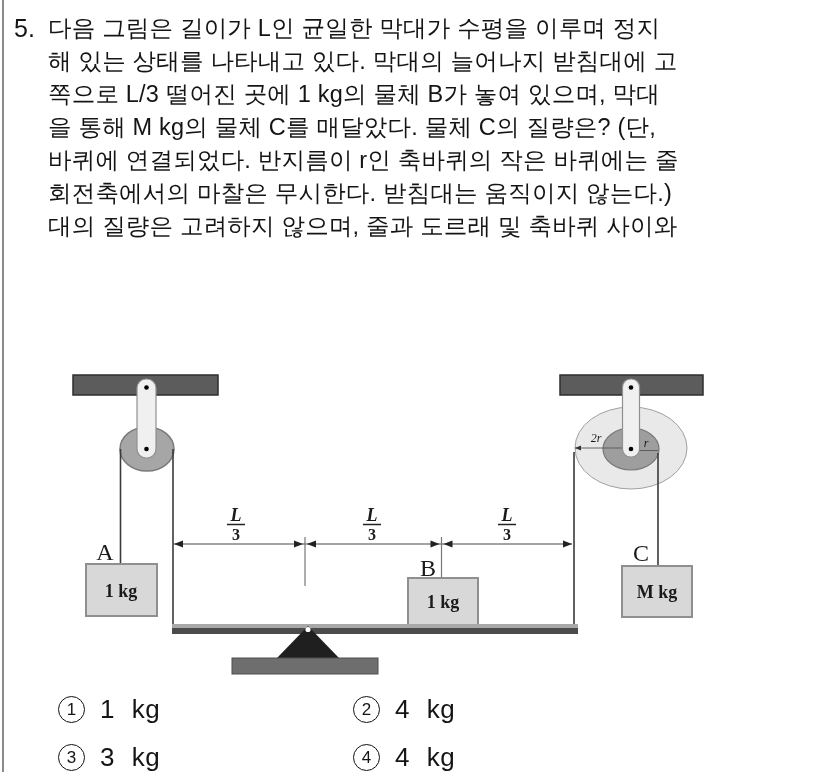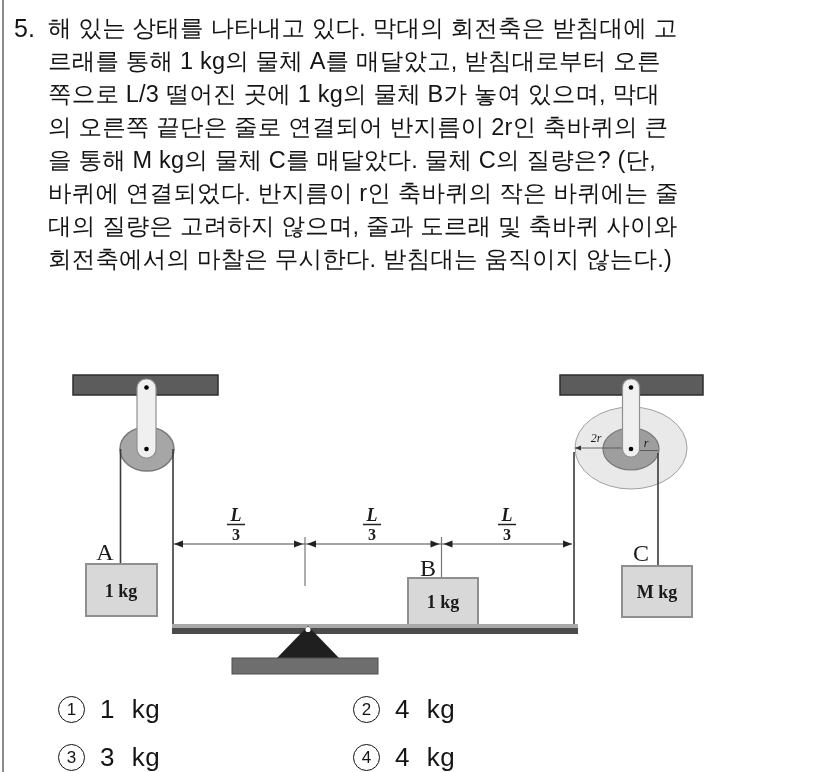--- a/index.html
+++ b/index.html
@@ -33,28 +33,27 @@
 </style>
 </head>
 <body>
 
 <div class="page">
   <div class="left-rule"></div>
 
   <div class="question">
     <div class="q-num">5.</div>
     <div class="q-lines">
-      <div class="q-line">해 있는 상태를 나타내고 있다. 막대의 회전축은 받침대에 고</div>
-      <div class="q-line">르래를 통해 1 kg의 물체 A를 매달았고, 받침대로부터 오른</div>
+      <div class="q-line">다음 그림은 길이가 L인 균일한 막대가 수평을 이루며 정지</div>
+      <div class="q-line">해 있는 상태를 나타내고 있다. 막대의 늘어나지 받침대에 고</div>
       <div class="q-line">쪽으로 L/3 떨어진 곳에 1 kg의 물체 B가 놓여 있으며, 막대</div>
-      <div class="q-line">의 오른쪽 끝단은 줄로 연결되어 반지름이 2r인 축바퀴의 큰</div>
       <div class="q-line">을 통해 M kg의 물체 C를 매달았다. 물체 C의 질량은? (단,</div>
       <div class="q-line">바퀴에 연결되었다. 반지름이 r인 축바퀴의 작은 바퀴에는 줄</div>
+      <div class="q-line">회전축에서의 마찰은 무시한다. 받침대는 움직이지 않는다.)</div>
       <div class="q-line">대의 질량은 고려하지 않으며, 줄과 도르래 및 축바퀴 사이와</div>
-      <div class="q-line">회전축에서의 마찰은 무시한다. 받침대는 움직이지 않는다.)</div>
     </div>
   </div>
 
   <div class="diagram">
     <svg width="826" height="332" viewBox="0 360 826 332">
 
       <rect x="73" y="375" width="145" height="20" fill="#5c5c5c" stroke="#2e2e2e" stroke-width="1.5"></rect>
 
       <ellipse cx="147" cy="449" rx="27" ry="22" fill="#a6a6a6" stroke="#7a7a7a" stroke-width="1.5"></ellipse>
 

